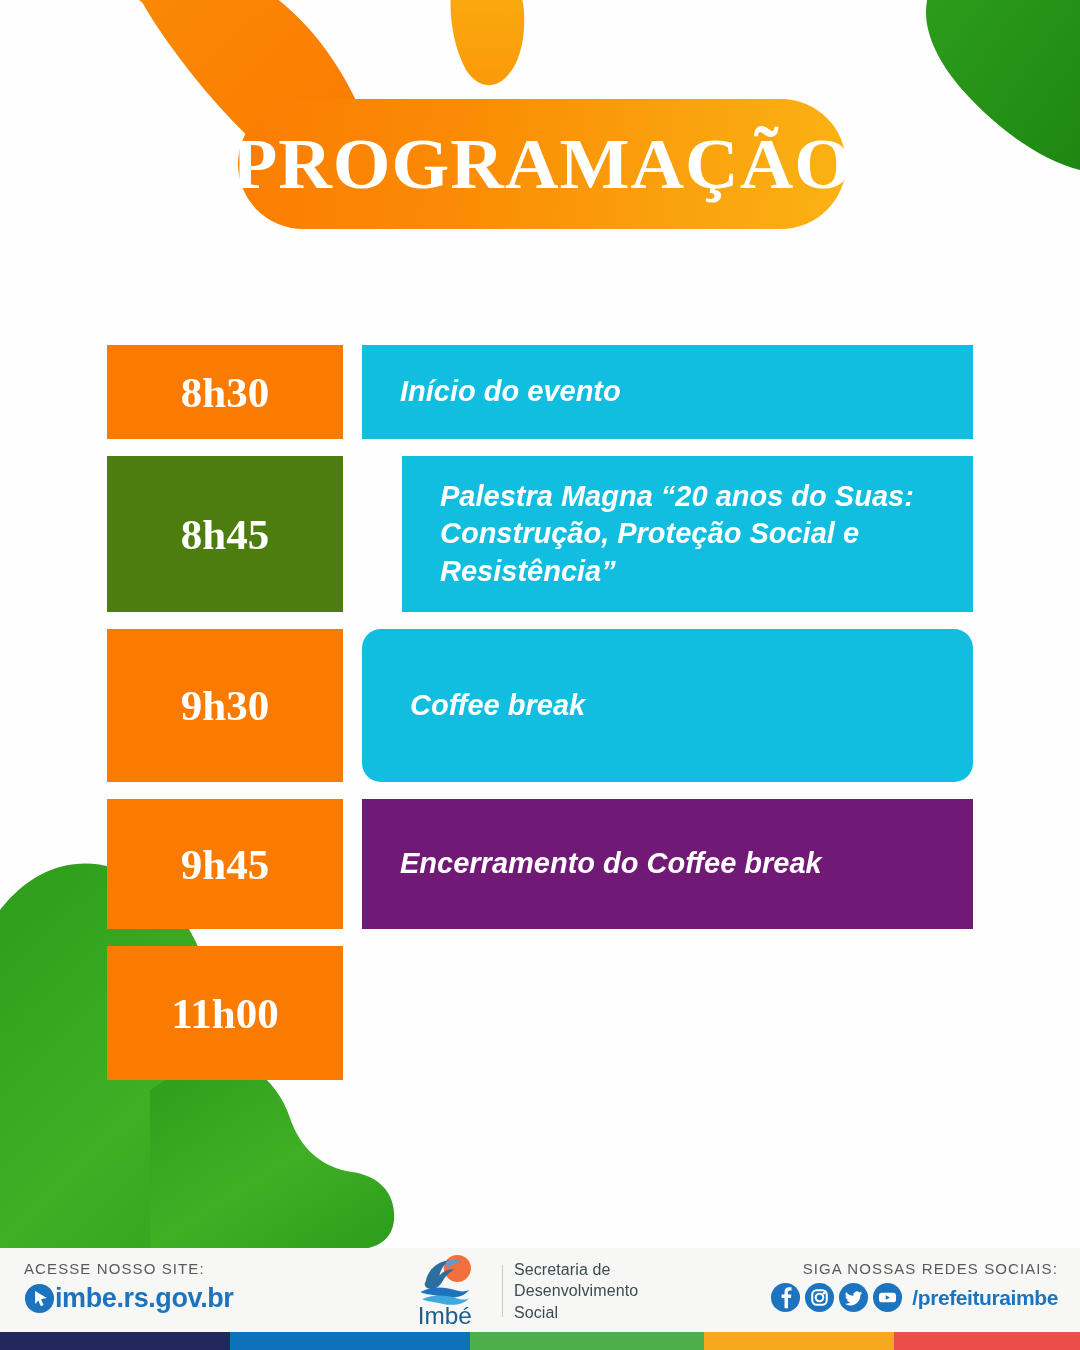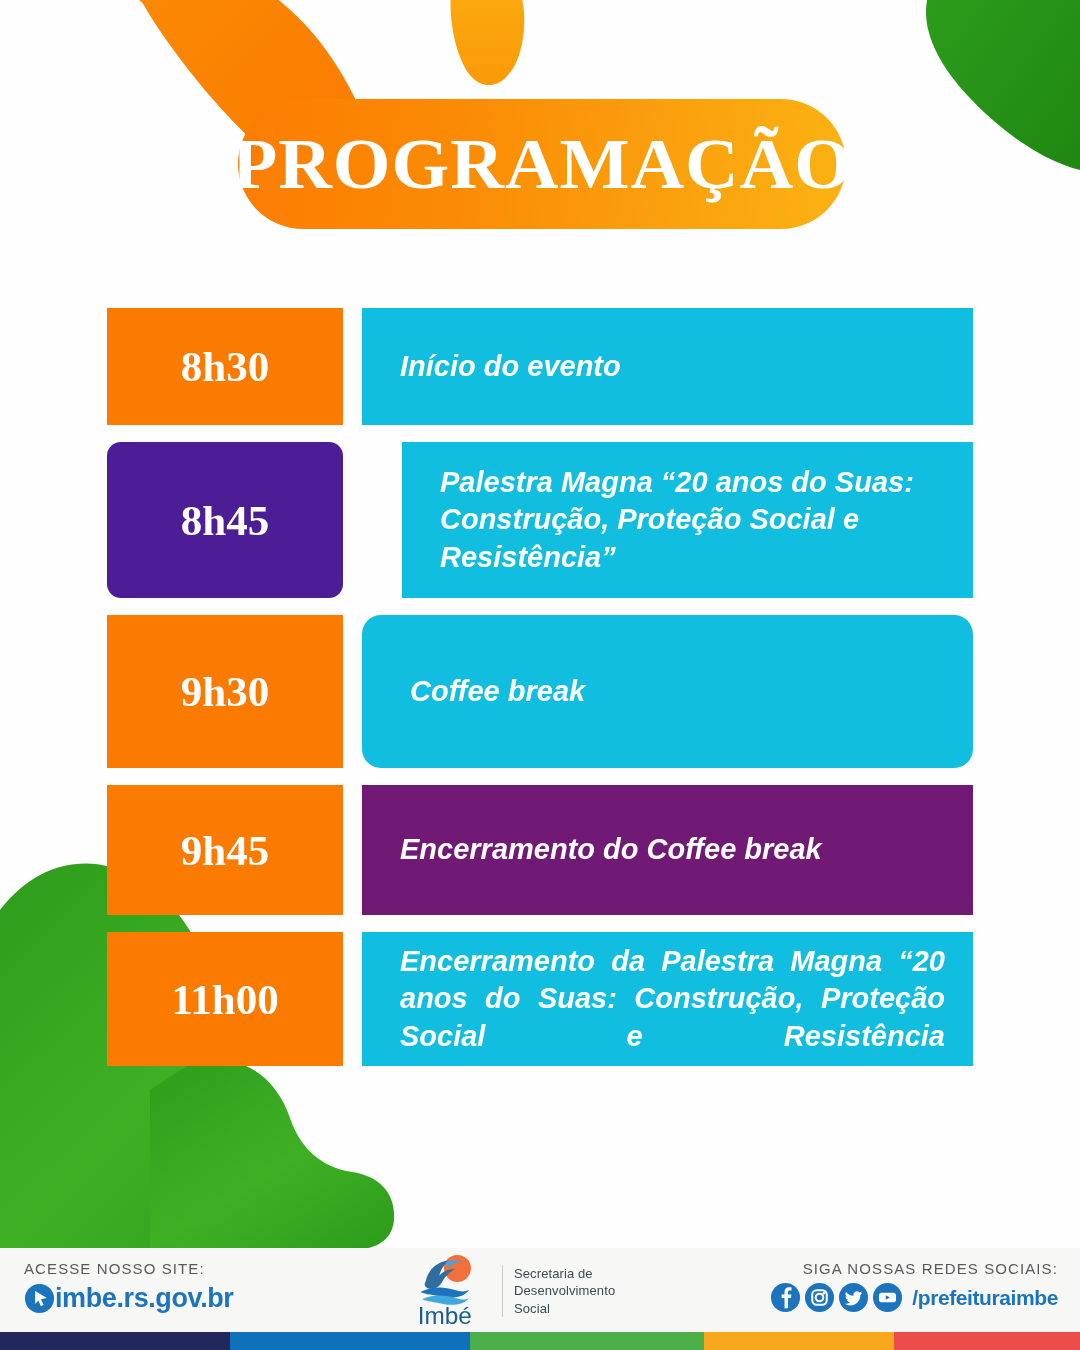--- a/index.html
+++ b/index.html
@@ -106,21 +106,21 @@
     font-size: 29px;
     line-height: 1.28;
     color: #FFFFFF;
   }
   .desc-cell.justified .desc-text {
     text-align: justify;
     text-align-last: justify;
   }
   .desc-cell.indent .desc-text { padding-left: 10px; }
 
-  .r1 { height: 117px; }
+  .r1 { height: 94px; margin-top: 37px; }
   .r2 { height: 156px; }
   .r3 { height: 153px; margin-top: 8px; }
   .r4 { height: 130px; }
   .r5 { height: 134px; }
 
   
   .footer {
     position: absolute;
     left: 0;
     top: 1248px;
@@ -165,21 +165,21 @@
     gap: 11px;
   }
   .logo-mark { width: 78px; height: 74px; display: block; }
   .logo-divider {
     width: 1px;
     height: 52px;
     background: #C9CCCE;
   }
   .logo-sub {
     font-family: "Liberation Sans", sans-serif;
-    font-size: 13px;
+    font-size: 16px;
     line-height: 1.33;
     color: #3C4A52;
     letter-spacing: 0.1px;
   }
 
   .footer-right {
     position: absolute;
     right: 22px;
     top: 12px;
     text-align: right;
@@ -277,21 +277,21 @@
       <div class="time-cell" style="background: rgb(251, 122, 0);">
         <span class="time-text">8h30</span>
       </div>
       <div class="spacer"></div>
       <div class="desc-cell" style="background: rgb(18, 190, 223);">
         <span class="desc-text">Início do evento</span>
       </div>
     </div>
 
     <div class="srow r2">
-      <div class="time-cell" style="background: #4c1d95; border-radius: 14px;">
+      <div class="time-cell" style="background: #4d7c0f;">
         <span class="time-text">8h45</span>
       </div>
       <div class="spacer"></div>
       <div class="desc-cell" style="background: rgb(18, 190, 223); margin-left: 40px;">
         <span class="desc-text">Palestra Magna “20 anos do Suas: Construção, Proteção Social e Resistência”</span>
       </div>
     </div>
 
     <div class="srow r3">
       <div class="time-cell" style="background: rgb(251, 122, 0);">
@@ -311,23 +311,20 @@
       <div class="desc-cell" style="background: #701a75;">
         <span class="desc-text">Encerramento do Coffee break</span>
       </div>
     </div>
 
     <div class="srow r5">
       <div class="time-cell" style="background: rgb(251, 122, 0);">
         <span class="time-text">11h00</span>
       </div>
       <div class="spacer"></div>
-      <div class="desc-cell justified" style="background: rgb(18, 190, 223);">
-        <span class="desc-text">Encerramento da Palestra Magna “20 anos do Suas: Construção, Proteção Social e Resistência</span>
-      </div>
     </div>
 
   </div>
 
   <div class="footer" style="background: rgb(247, 247, 245);">
 
     <div class="footer-left">
       <div class="footer-kicker">ACESSE NOSSO SITE:</div>
       <div class="footer-site-row">
         <svg class="social-icon" viewBox="0 0 32 32">

